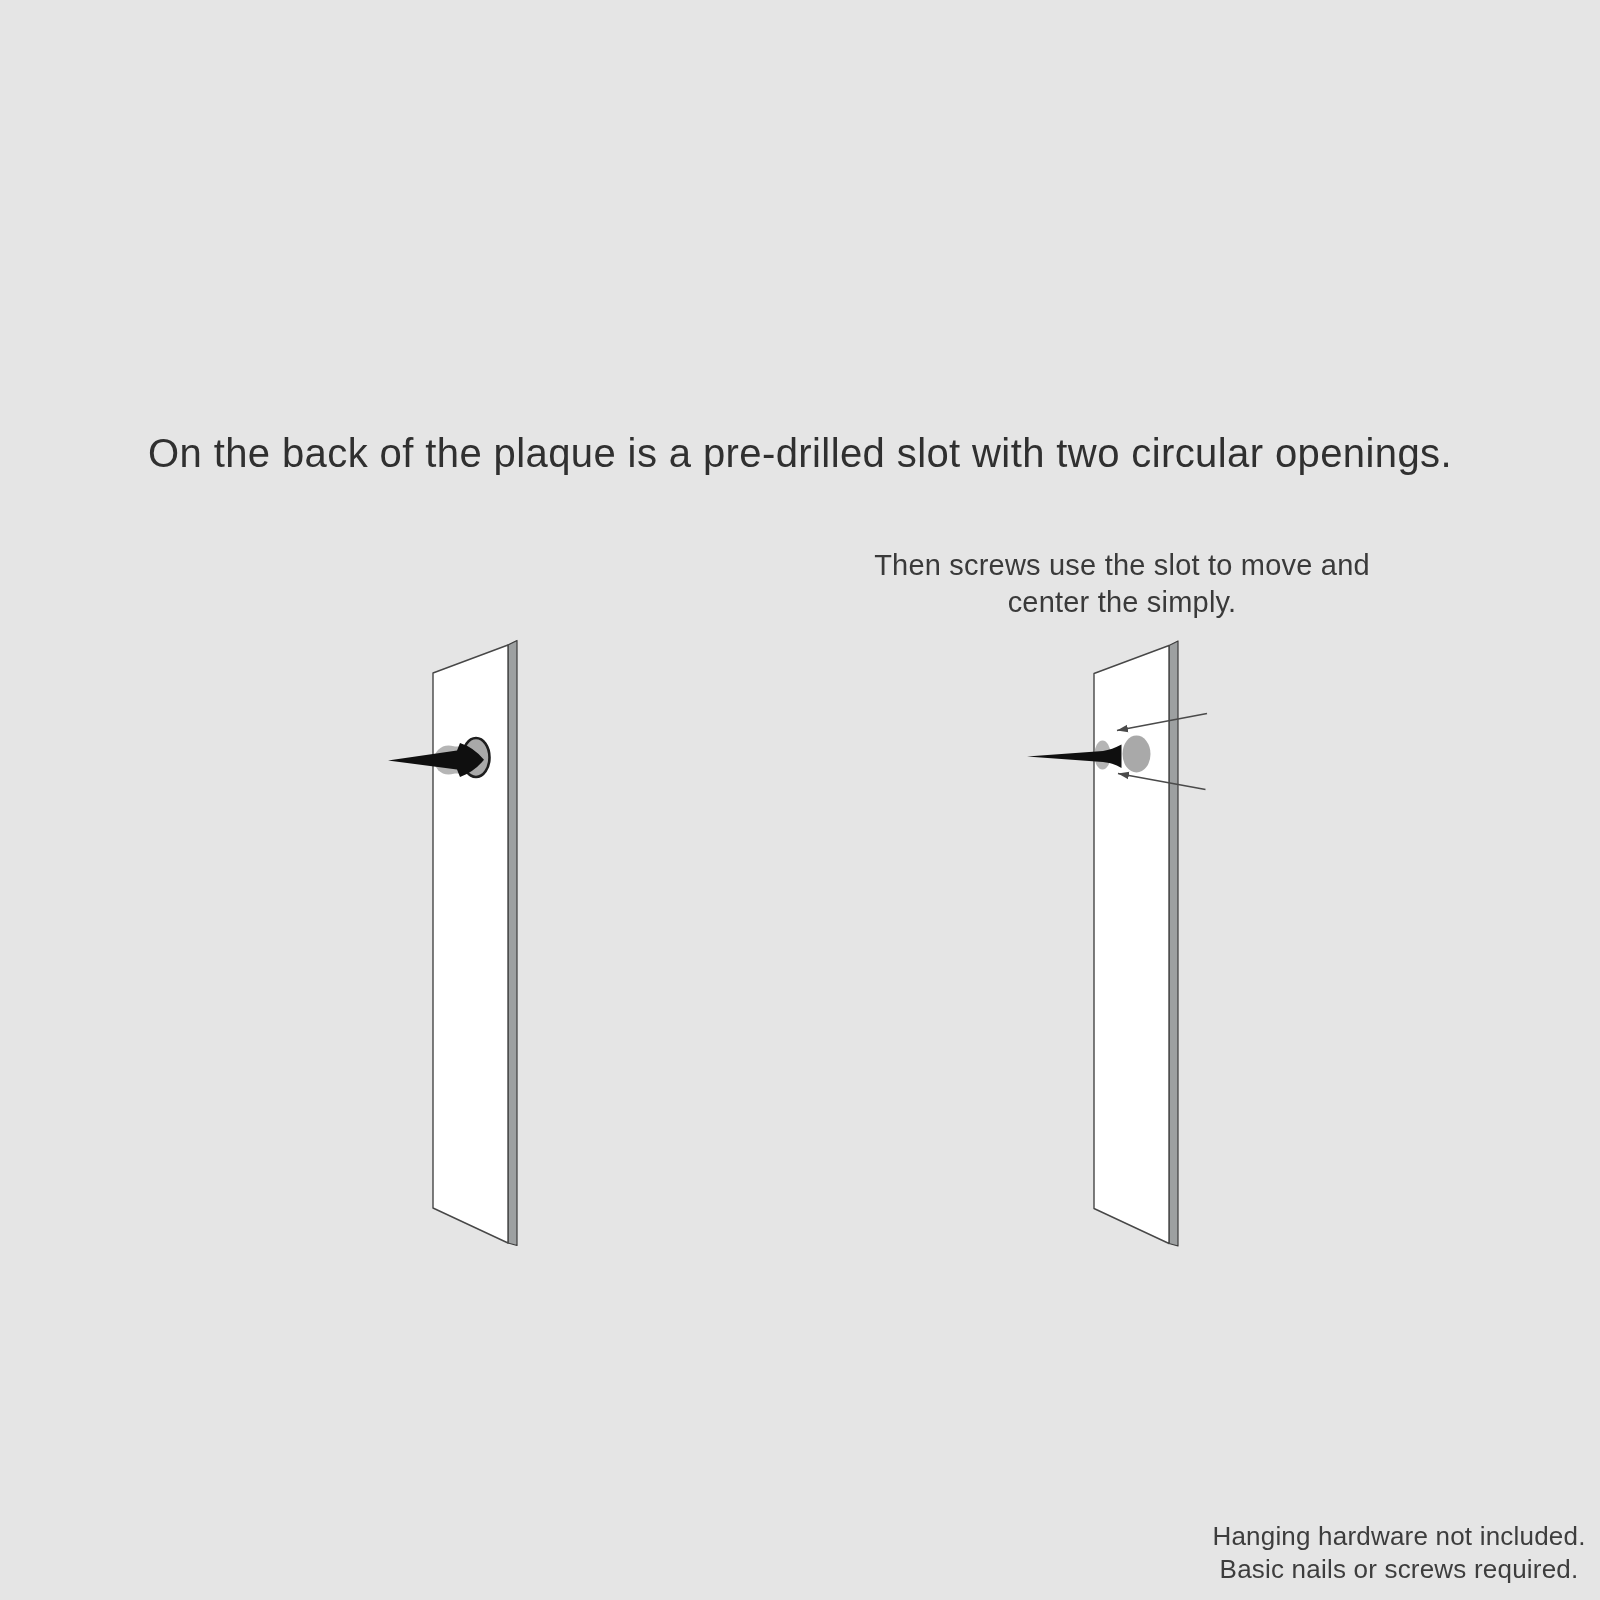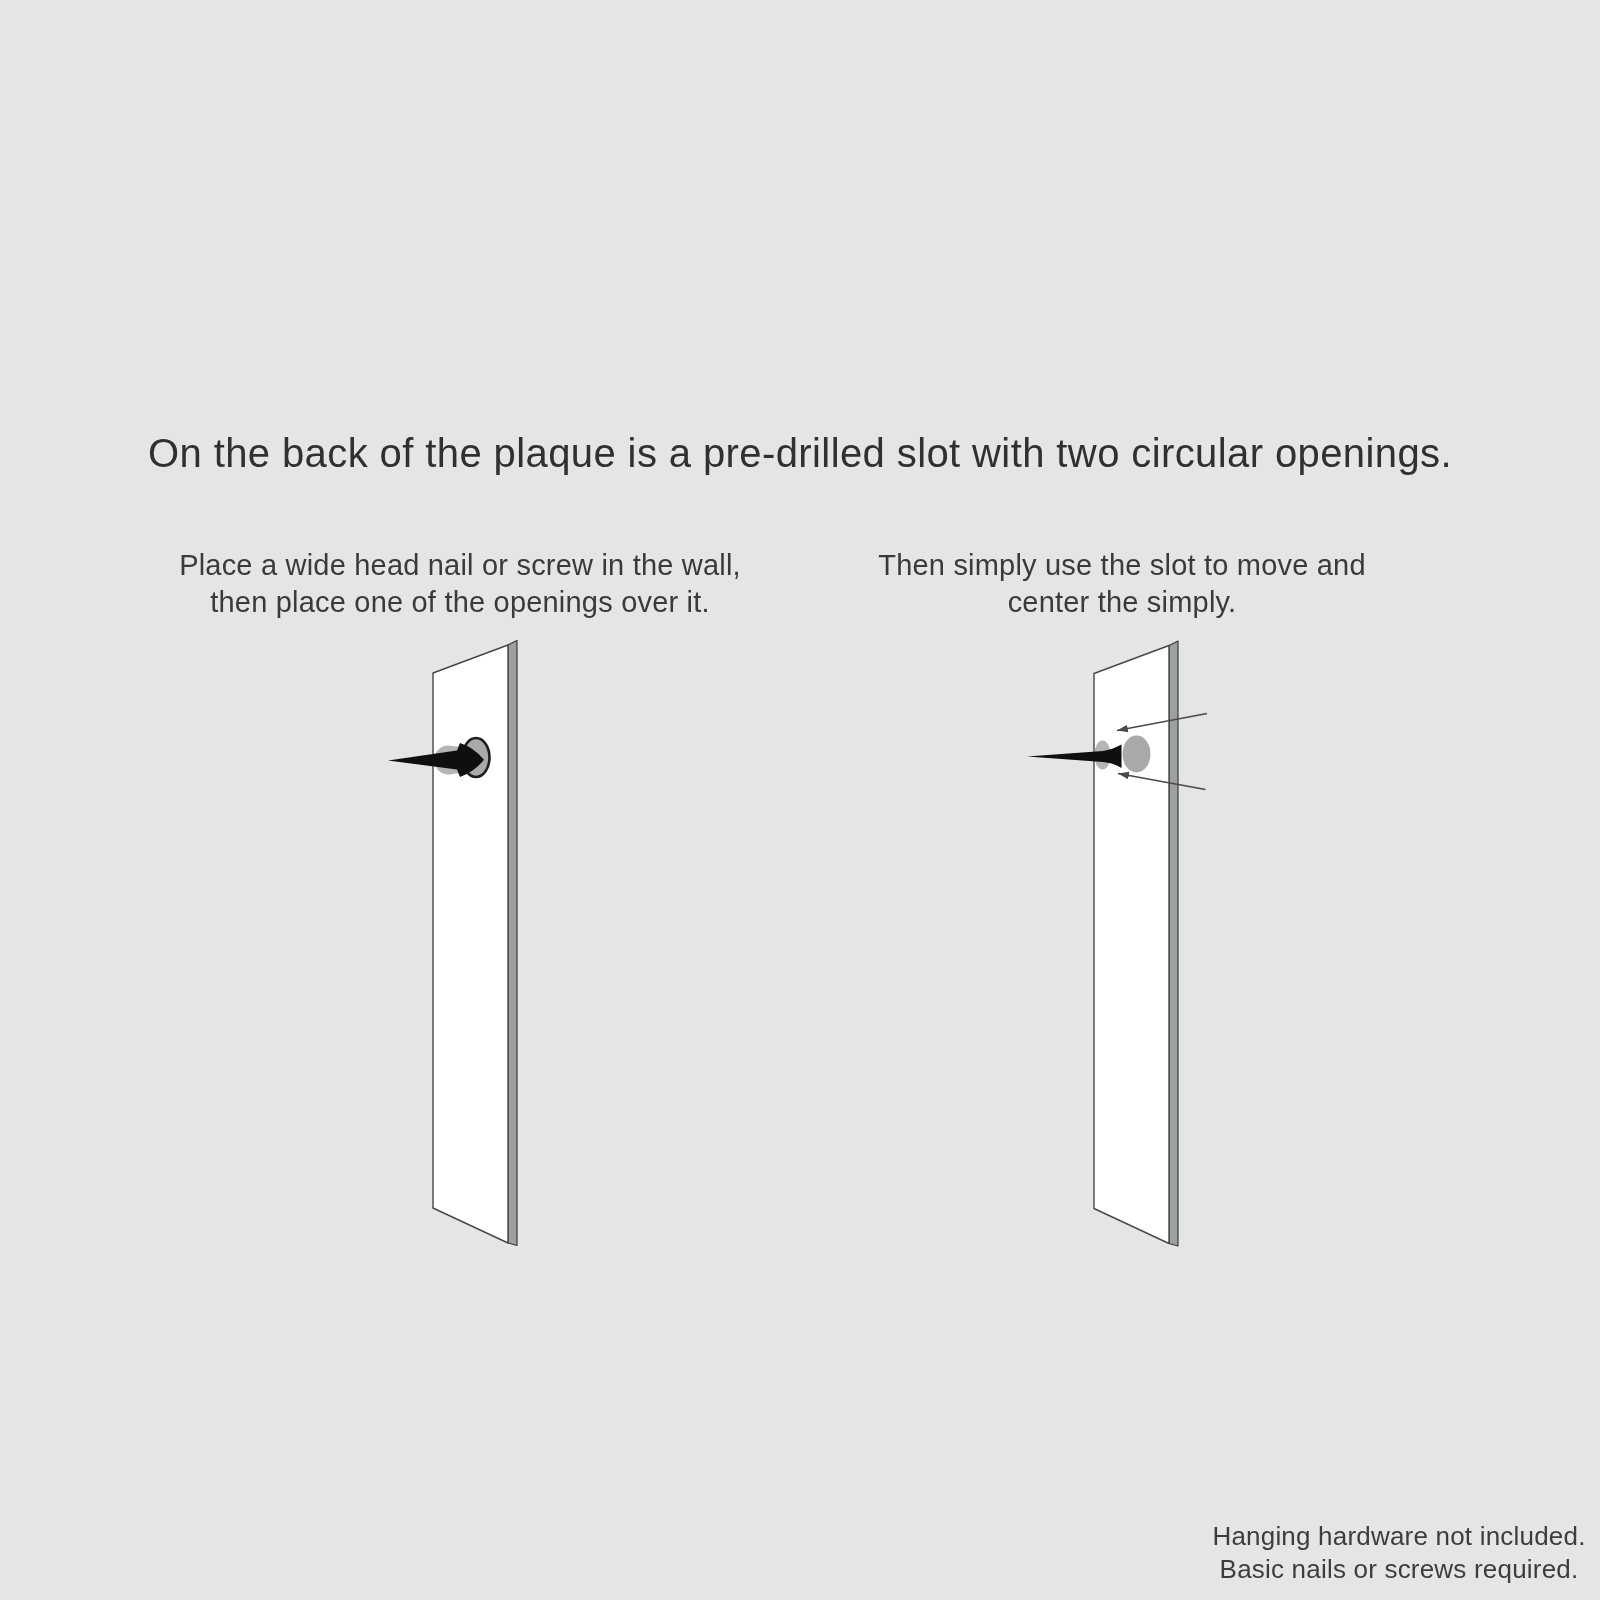--- a/index.html
+++ b/index.html
@@ -47,26 +47,22 @@
     position:absolute;left:0;top:0;width:1600px;height:1600px;
   }
 </style>
 </head>
 <body>
 
 <div class="page">
 
   <div class="title">On the back of the plaque is a pre-drilled slot with two circular openings.</div>
 
-  <div class="caption caption-left">
-    <span>Place a wide head nail or screw in the wall,</span>
-    <span>then place one of the openings over it.</span>
-  </div>
   <div class="caption caption-right">
-    <span>Then simply use the slot to move and</span>
+    <span>Then screws use the slot to move and</span>
     <span>center the simply.</span>
   </div>
 
   <svg class="illustration-layer" viewBox="0 0 1600 1600" xmlns="http://www.w3.org/2000/svg">
     <defs>
       <g id="plaque-panel">
 
         <path d="M508,645 L517,640.5 L517,1245.5 L508,1243 Z" stroke="#3c3c3c" stroke-width="1.2" stroke-linejoin="round" fill="#9da0a1"></path>
 
         <path d="M433,673 L508,645 L508,1243 L433,1208 Z" fill="#ffffff" stroke="#474747" stroke-width="1.4" stroke-linejoin="round"></path>

